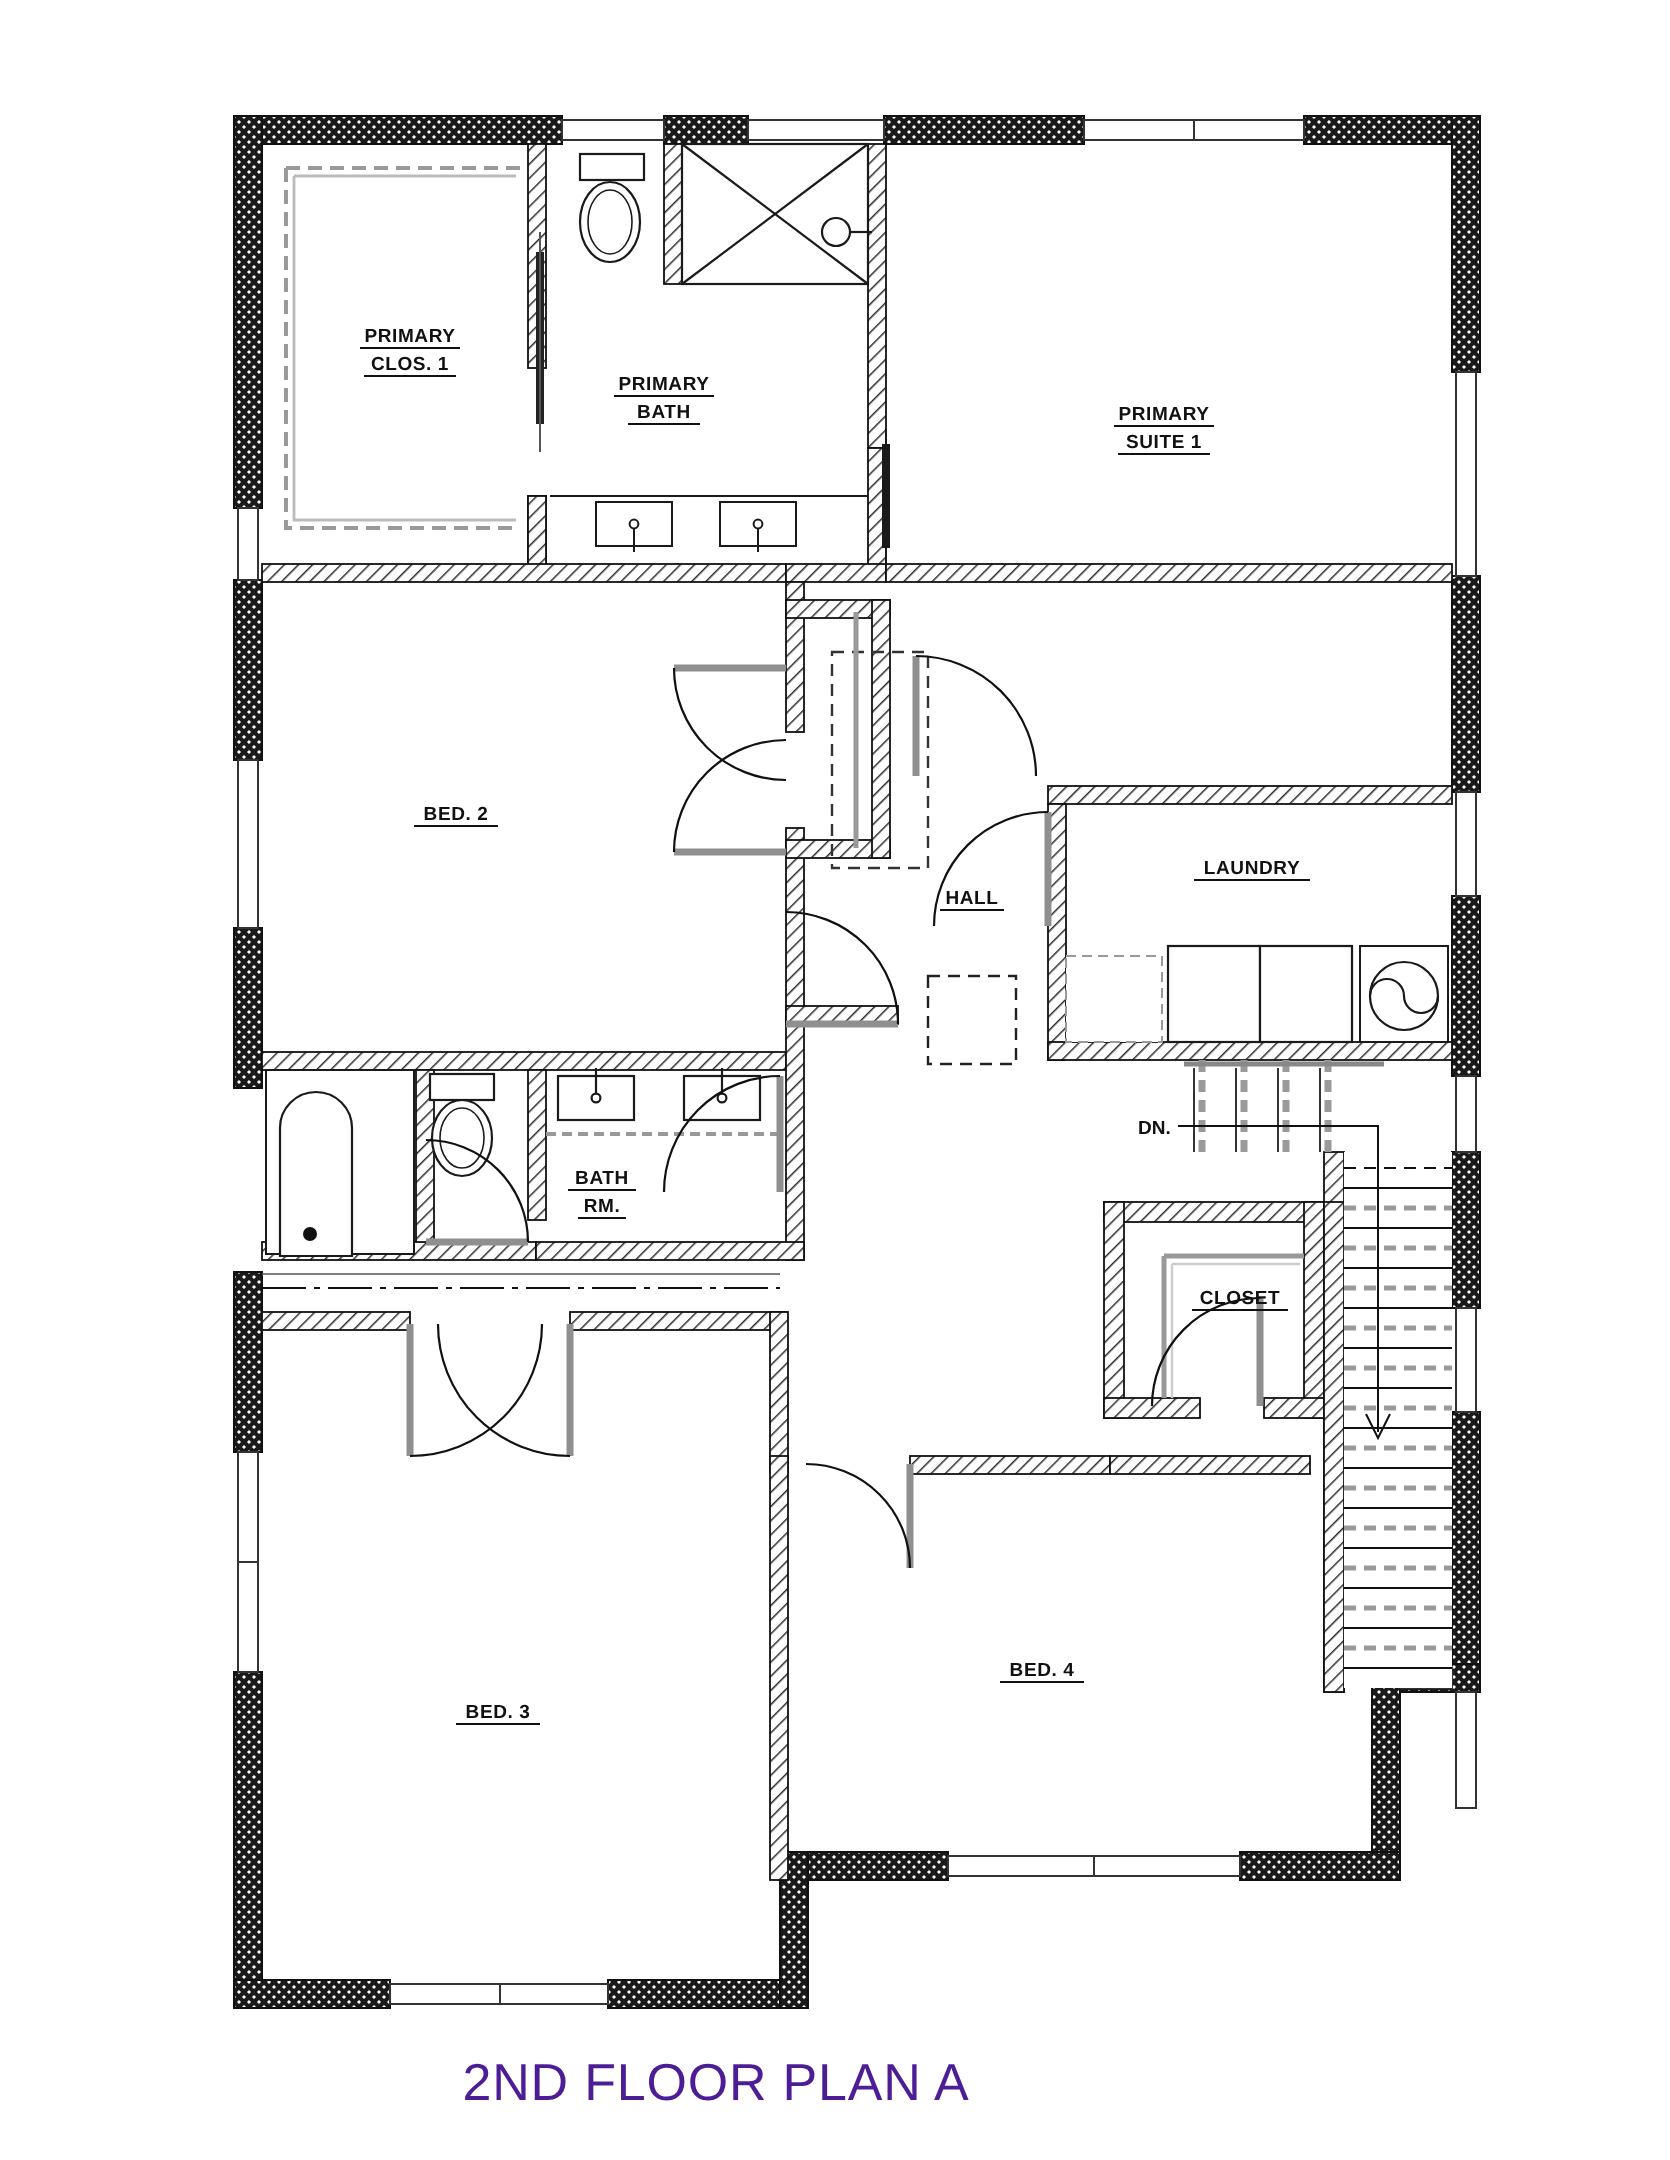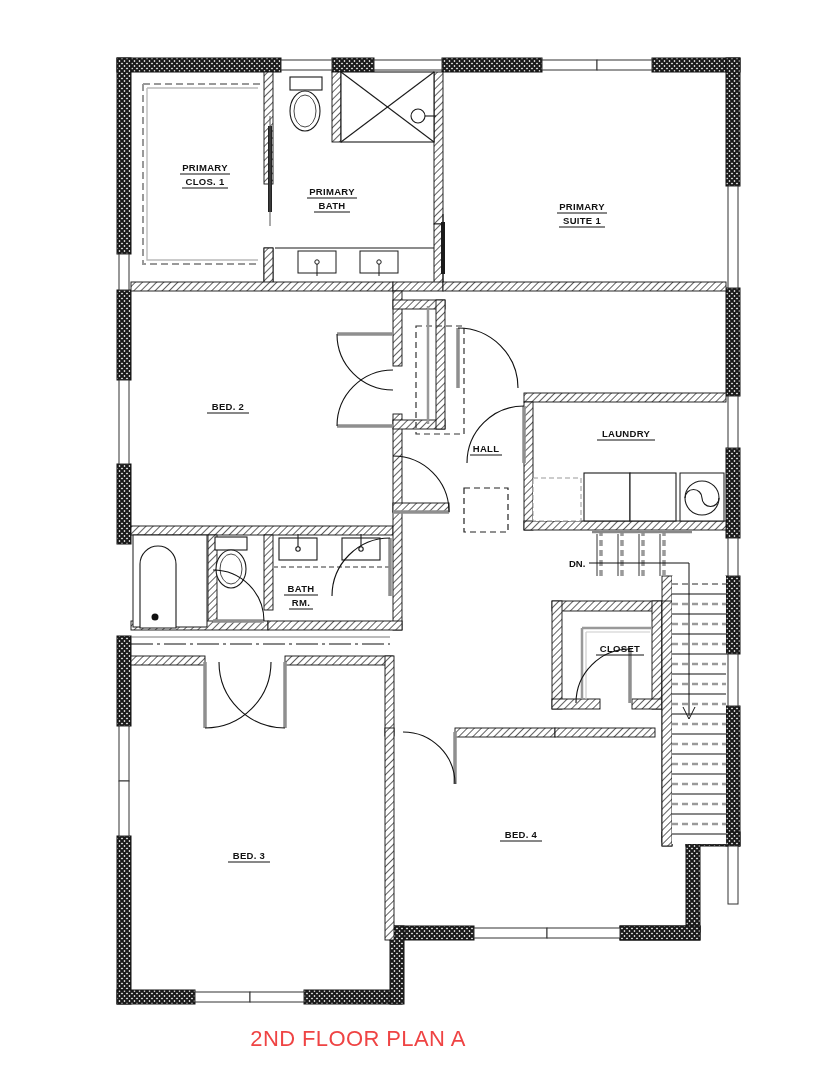--- a/index.html
+++ b/index.html
@@ -29,24 +29,24 @@
     width: 835px;
     height: 1010px;
   }
   .plan-title {
     position: absolute;
     left: 0;
     top: 1010px;
     width: 692px;
     text-align: center;
     font-family: "Liberation Sans", sans-serif;
-    font-size: 22px;
+    font-size: 26px;
     font-weight: 400;
     letter-spacing: 0.4px;
-    color: #ef4444;
+    color: #4c1d95;
   }
   text.room {
     font-family: "Liberation Sans", sans-serif;
     font-size: 9.5px;
     font-weight: bold;
     fill: #111111;
     text-anchor: middle;
     letter-spacing: 0.3px;
   }
   text.note {

